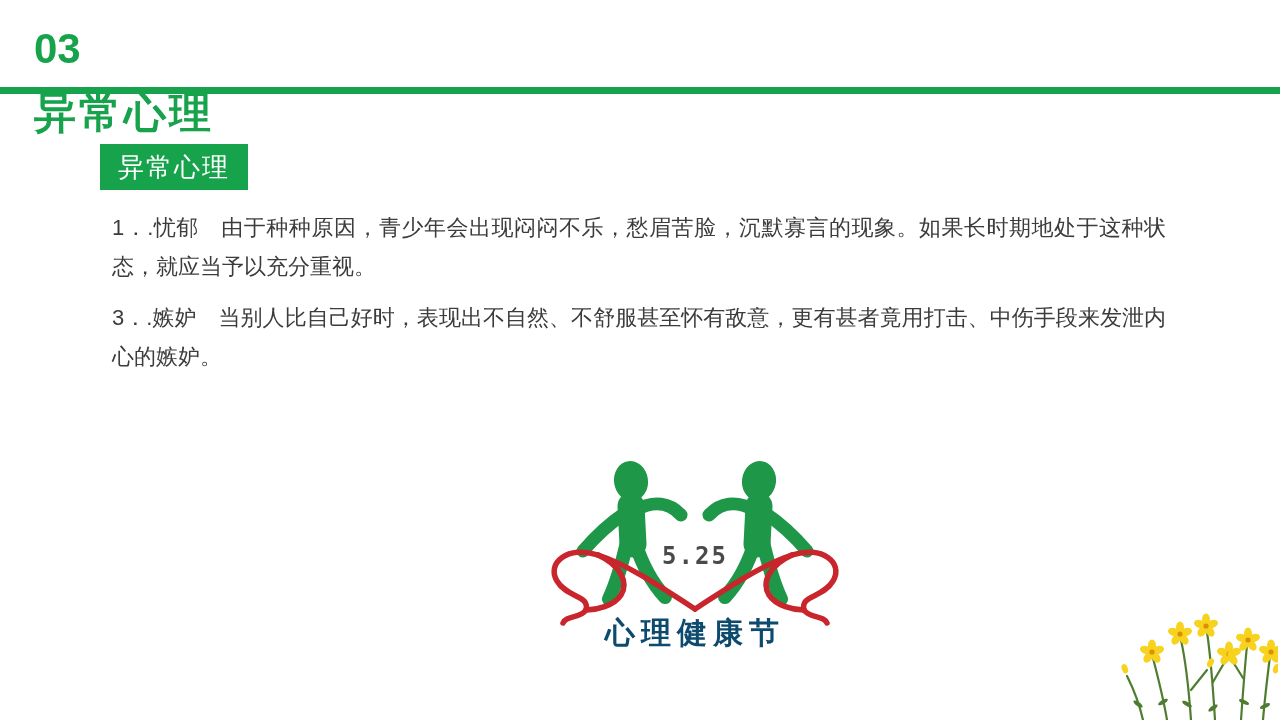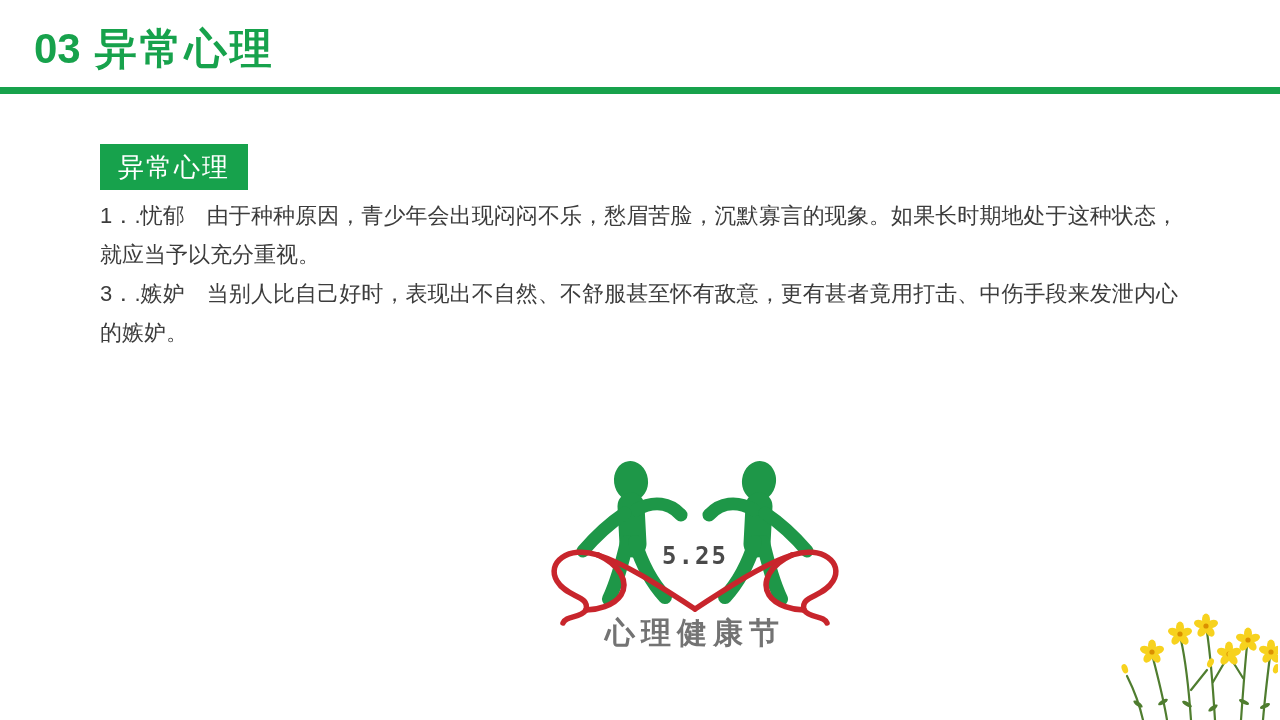--- a/index.html
+++ b/index.html
@@ -15,45 +15,45 @@
   html,body{margin:0;padding:0;}
   body{
     width:1280px;height:720px;position:relative;overflow:hidden;
     background:#ffffff;
     font-family:"Liberation Sans","DejaVu Sans",sans-serif;
   }
   .slide-header{
     position:absolute;left:34px;top:24px;
     color:var(--brand-green);
     font-size:42px;font-weight:800;line-height:1.2;
-    display:flex;align-items:flex-start;gap:14px;
+    display:flex;align-items:flex-start;gap:14px;flex-direction:column;
   }
   .slide-header .title-text{letter-spacing:3px;}
   .divider{
     position:absolute;left:0;top:87px;width:1280px;height:7px;
     background:var(--brand-green);
   }
   .section-badge{
     position:absolute;left:100px;top:144px;width:148px;height:46px;
     background:var(--brand-green);color:#ffffff;
     font-size:26px;letter-spacing:2px;
     display:flex;align-items:center;justify-content:center;
   }
   .content{
     position:absolute;left:100px;top:196px;width:1078px;
     font-size:22px;line-height:39px;color:var(--body-text);
     text-align:justify;text-justify:inter-ideograph;
   }
-  .content p{margin:0;}
+  .content p{margin:12px;}
   .logo{
     position:absolute;left:530px;top:452px;width:330px;height:175px;
   }
   .logo-caption{
     position:absolute;left:520px;top:613px;width:350px;
-    text-align:center;font-size:30px;font-weight:bold;color:#737373;
+    text-align:center;font-size:30px;font-weight:bold;color:#0c4a6e;
     letter-spacing:6px;
   }
   .flowers{
     position:absolute;right:2px;bottom:0;width:165px;height:108px;
   }
   
   .fig{fill:var(--figure-green);}
   .figstroke{stroke:var(--figure-green);fill:none;stroke-linecap:round;}
   .limb{stroke-width:13px;}
   .leg{stroke-width:14px;}

